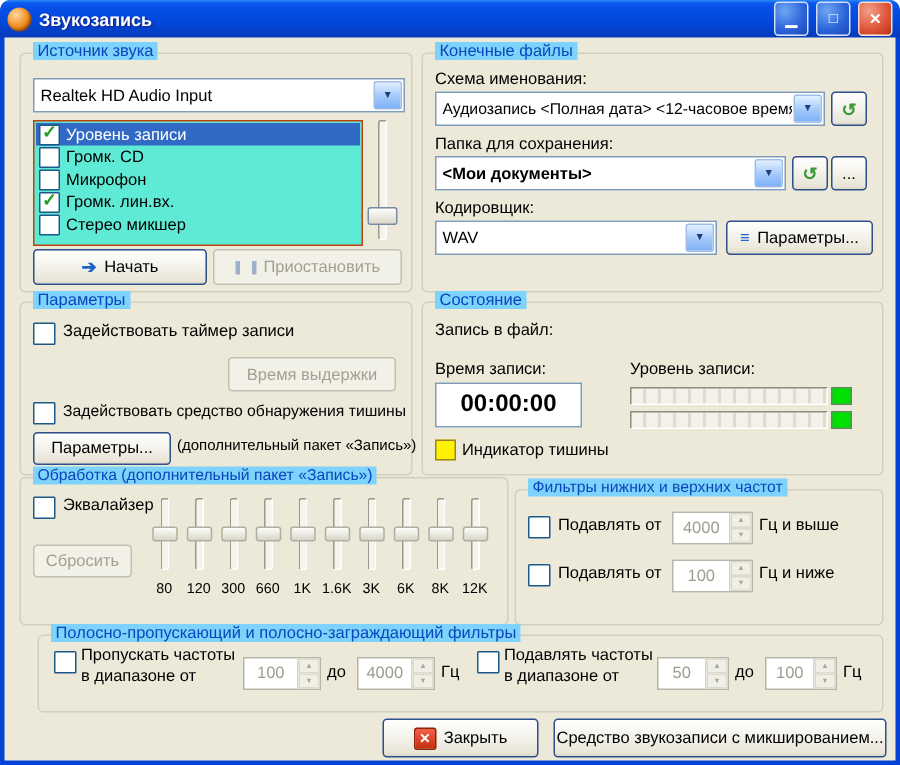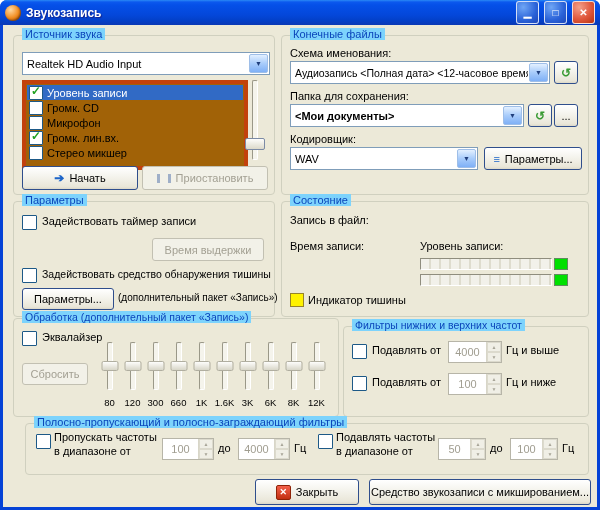--- a/index.html
+++ b/index.html
@@ -24,21 +24,21 @@
     border:1px solid #2F4E8C;border-radius:3px;cursor:default;white-space:nowrap;}
   .btn.disabled{background:#F2F1E8;border-color:#C2C0B2;color:#A3A093;}
   .combo{position:absolute;height:21px;background:#fff;border:1px solid #7F9DB9;display:flex;align-items:center;overflow:hidden;}
   .combo-text{padding-left:4px;white-space:nowrap;flex:1;font-size:11px;overflow:hidden;}
   .combo-arrow{width:17px;height:17px;margin:1px;border-radius:2px;flex:none;
     background:linear-gradient(180deg,#E3F0FF,#A8CCFB 50%,#7FB0F6);border:1px solid #9EBEE8;color:#1F3E7C;
     font-size:7px;display:flex;align-items:center;justify-content:center;}
   .cb{width:13px;height:13px;background:#fff;border:1px solid #1D5987;border-radius:1px;position:relative;flex:none;}
   .cb.checked::after{content:"✓";position:absolute;left:1px;top:-3px;font-size:12px;font-weight:bold;color:#21A121;}
   .cbrow{position:absolute;display:flex;align-items:flex-start;gap:5px;white-space:nowrap;}
-  .listbox{position:absolute;background:#a16207;border:4px solid #c2410c;padding:1px;overflow:hidden;}
+  .listbox{position:absolute;background:#5eead4;border:1px solid #c2410c;padding:1px;overflow:hidden;}
   .list-item{height:15px;display:flex;align-items:center;gap:4px;padding:0 2px;font-size:11px;white-space:nowrap;}
   .list-item.selected{background:#316AC5;color:#fff;}
   .list-item .cb{width:12px;height:12px;}
   .vslider{position:absolute;}
   .vtrack{position:absolute;left:50%;transform:translateX(-50%);top:0;bottom:0;width:4px;background:#F5F4EC;
     border:1px solid;border-color:#9A9888 #FFF #FFF #9A9888;border-radius:2px;}
   .vthumb{position:absolute;left:1px;width:18px;height:10px;background:linear-gradient(180deg,#FDFDFB,#DCD9CA);
     border:1px solid #7C8BA5;border-radius:2px;}
   .spin{position:absolute;display:flex;height:20px;border:1px solid #B7B5A8;background:#fff;}
   .spin-val{flex:1;font-size:11px;color:#A09D90;display:flex;align-items:center;justify-content:center;padding:0 2px;overflow:hidden;}
@@ -173,38 +173,39 @@
         <span>Параметры...</span>
       </div>
       <span class="lbl" style="left:104px;top:90px;font-size:10px;">(дополнительный пакет «Запись»)</span>
     </div>
 
     <div class="groupbox" style="left:278px;top:176px;width:306px;height:114px;">
       <span class="gb-title">Состояние</span>
       <span class="lbl" style="left:8px;top:12px;">Запись в файл:</span>
       <span class="lbl" style="left:8px;top:38px;">Время записи:</span>
       <span class="lbl" style="left:138px;top:38px;">Уровень записи:</span>
+      <div class="time-display" style="left:8px;top:53px;width:96px;height:28px;">00:00:00</div>
       <div class="meter" style="left:138px;top:56px;width:130px;"></div>
       <div class="peak" style="left:272px;top:56px;"></div>
       <div class="meter" style="left:138px;top:72px;width:130px;"></div>
       <div class="peak" style="left:272px;top:72px;"></div>
       <div class="silence-led" style="left:8px;top:91px;"></div>
       <span class="lbl" style="left:26px;top:92px;">Индикатор тишины</span>
     </div>
 
     <div class="groupbox" style="left:10px;top:293px;width:324px;height:97px;">
       <span class="gb-title" style="font-size:10.5px;">Обработка (дополнительный пакет «Запись»)</span>
       <div class="cbrow" style="left:8px;top:12px;">
         <span class="cb"></span>
         <span>Эквалайзер</span>
       </div>
       <div class="btn disabled" style="left:8px;top:44px;width:64px;height:20px;">
         <span>Сбросить</span>
       </div>
-      <div class="eq-area" style="left:84px;top:20px;">
+      <div class="eq-area" style="left:84px;top:10px;">
         <div class="eq-col">
           <div class="eq-track"></div>
           <div class="eq-thumb"></div>
           <div class="eq-label">80</div>
         </div>
         <div class="eq-col">
           <div class="eq-track"></div>
           <div class="eq-thumb"></div>
           <div class="eq-label">120</div>
         </div>

